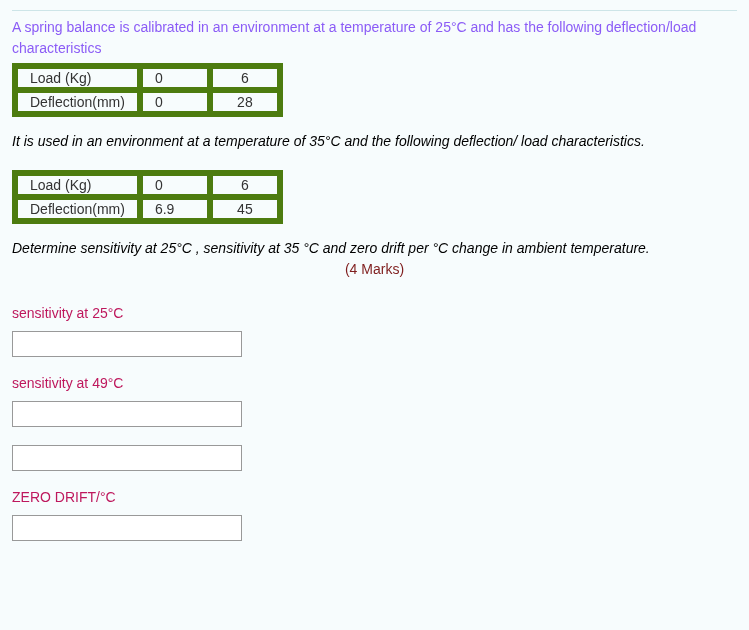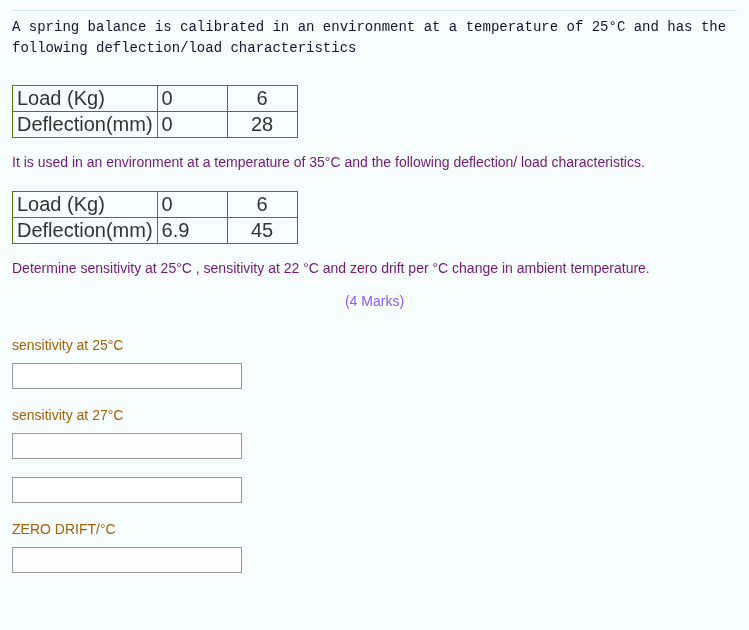--- a/index.html
+++ b/index.html
@@ -9,62 +9,62 @@
     }
     body {
       font-family: "Segoe UI", Arial, sans-serif;
       font-size: 14px;
       color: #333;
       background: #f7fcfd;
       padding: 10px 12px;
       width: 749px;
     }
     .question-intro {
-      color: #0f172a;
+      color: #8b5cf6;
       line-height: 1.5;
-      margin-bottom: 26px;
-      font-family: Liberation Mono, monospace;
+      margin-bottom: 4px;
     }
     .data-table {
       border-collapse: collapse;
       margin-bottom: 14px;
     }
     .data-table td {
-      border: 1px solid #4d7c0f;
-      padding: 1px 4px;
+      border: 6px solid #4d7c0f;
+      padding: 1px 12px;
       height: 22px;
-      font-size: 20px;
+      font-size: 14px;
       vertical-align: middle;
     }
     .data-table .label-cell {
       width: 110px;
       font-weight: normal;
     }
     .data-table .val-cell {
       width: 70px;
     }
     .center {
       text-align: center;
     }
     .question-text {
-      color: #701a75;
+      color: #000000;
       line-height: 1.5;
       margin-bottom: 18px;
+      font-style: italic;
     }
     .marks {
       text-align: center;
-      color: #8b5cf6;
-      margin-top: 14px;
+      color: #7f1d1d;
+      margin-top: 2px;
       margin-bottom: 28px;
     }
     .answer-block {
       margin-bottom: 18px;
     }
     .answer-label {
-      color: #a16207;
+      color: #be185d;
       margin-bottom: 10px;
       font-size: 14px;
     }
     .answer-input {
       width: 230px;
       height: 26px;
       border: 1px solid #999;
       background: #fff;
       padding: 2px 4px;
       font-size: 14px;
@@ -108,30 +108,30 @@
     <td class="val-cell center">6</td>
   </tr>
   <tr>
     <td class="label-cell">Deflection(mm)</td>
     <td class="val-cell">6.9</td>
     <td class="val-cell center">45</td>
   </tr>
 </tbody>
   </table>
 
-<div class="question-text" style="margin-bottom:2px;">Determine sensitivity at 25°C , sensitivity at 22 °C and zero drift per °C  change in ambient temperature.</div>
+<div class="question-text" style="margin-bottom:2px;">Determine sensitivity at 25°C , sensitivity at 35 °C and zero drift per °C  change in ambient temperature.</div>
 <div class="marks">(4 Marks)</div>
 
 <div class="answer-block">
   <div class="answer-label">sensitivity at 25°C</div>
   <input type="text" class="answer-input" style="">
 </div>
 
 <div class="answer-block">
-  <div class="answer-label">sensitivity at 27°C</div>
+  <div class="answer-label">sensitivity at 49°C</div>
   <input type="text" class="answer-input" style="">
 </div>
 
 <div class="answer-block">
   <input type="text" class="answer-input" style="">
 </div>
 
 <div class="answer-block" style="margin-bottom:0;">
   <div class="answer-label">ZERO DRIFT/°C</div>
   <input type="text" class="answer-input" style="margin-bottom: -20px;">

